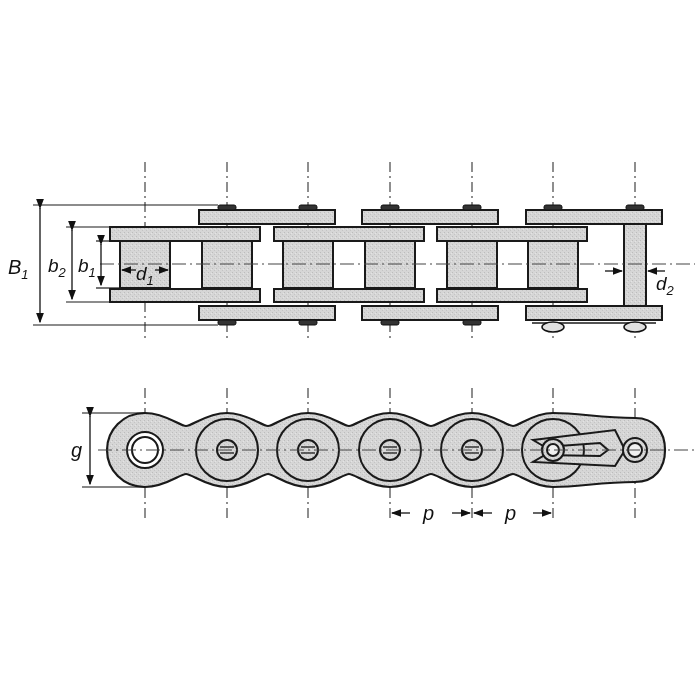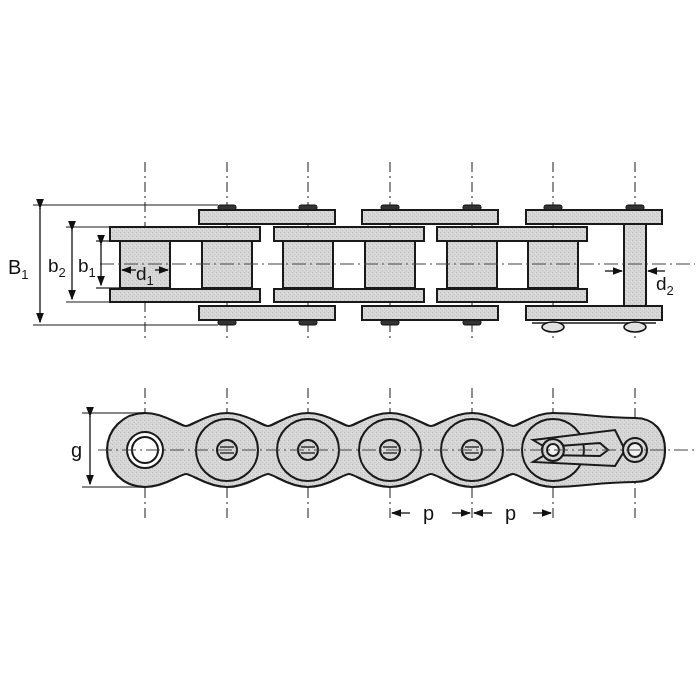--- a/index.html
+++ b/index.html
@@ -1,17 +1,17 @@
 <!DOCTYPE html>
 <html><head>
   <meta charset="utf-8">
   <style>
     html, body { margin: 0; padding: 0; background: #ffffff; }
     body { width: 700px; height: 700px; overflow: hidden; }
-    #canvas { position: absolute; left: 0; top: 0; width: 700px; height: 700px; }
+    #canvas { position: absolute; left: 0; top: 0; width: 700px; height: 700px; font-style: italic; }
     svg text { font-family: "Liberation Sans", "DejaVu Sans", sans-serif; fill: #111; }
   </style>
 </head>
 <body>
 
 <div id="canvas">
 <svg width="700" height="700" viewBox="0 0 700 700" xmlns="http://www.w3.org/2000/svg">
   <defs>
     <pattern id="grain" width="4" height="4" patternUnits="userSpaceOnUse">
       <rect width="4" height="4" fill="#d6d6d6"></rect>

